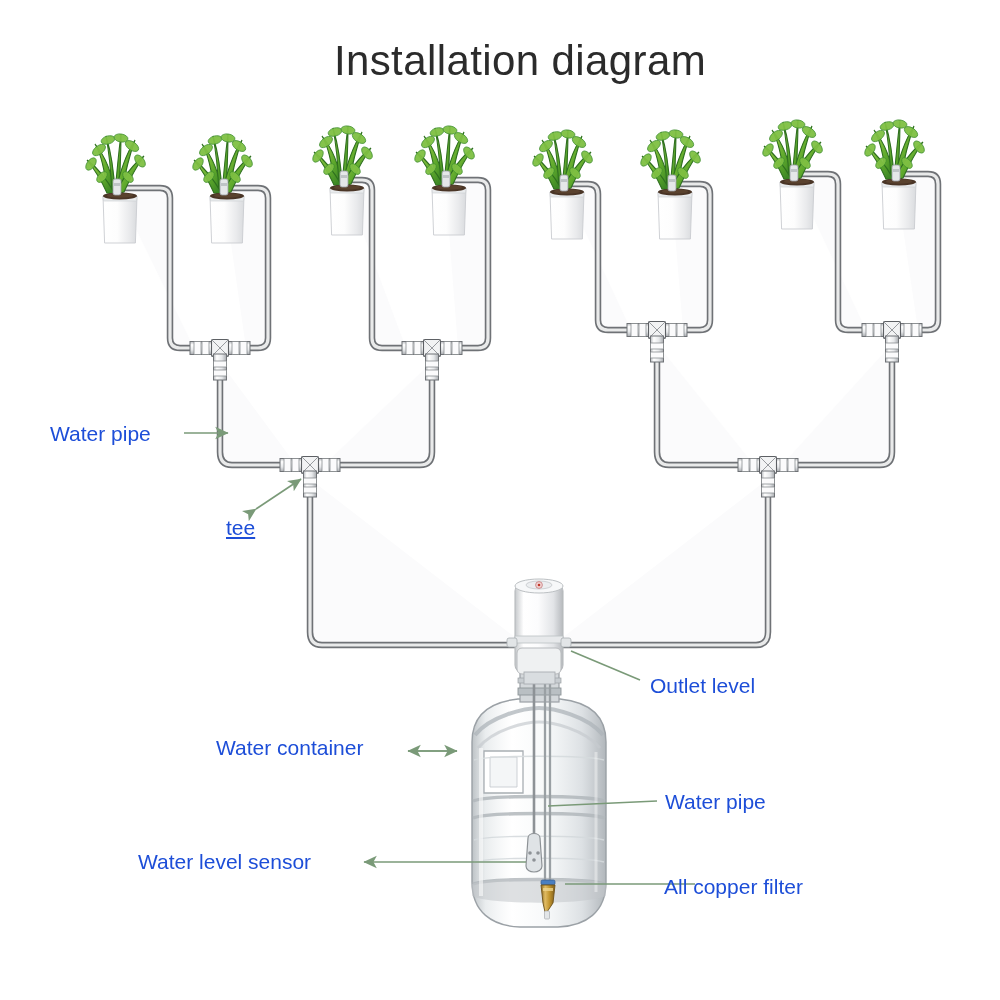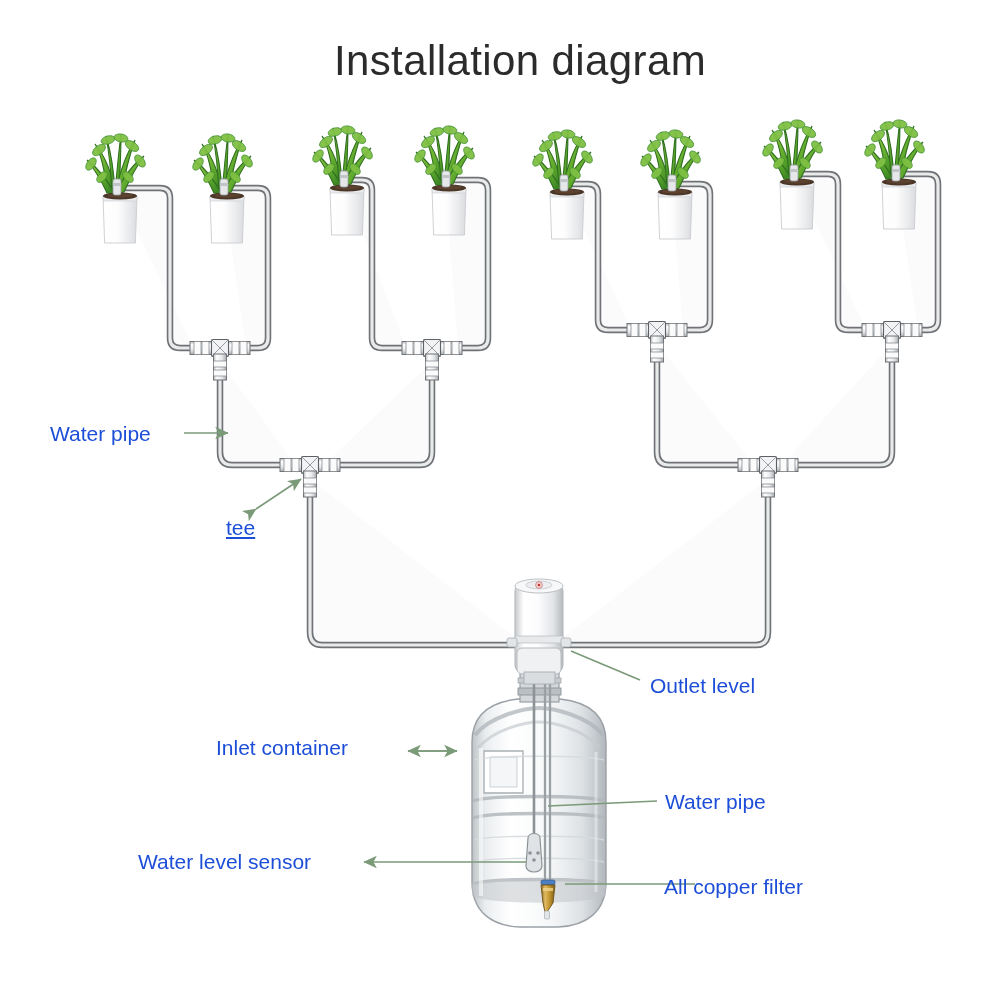--- a/index.html
+++ b/index.html
@@ -375,18 +375,18 @@
       <line x1="545" y1="884" x2="675" y2="884"></line>
     </g>
 
   </svg>
 
   <div class="ttl">Installation diagram</div>
 
   <div class="lbl" style="left:30px;top:423px;">Water pipe</div>
   <div class="lbl" style="left:206px;top:517px;text-decoration:underline;">tee</div>
   <div class="lbl" style="left:630px;top:675px;">Outlet level</div>
-  <div class="lbl" style="left:196px;top:737px;">Inlet container</div>
+  <div class="lbl" style="left:196px;top:737px;">Water container</div>
   <div class="lbl" style="left:645px;top:791px;">Water pipe</div>
   <div class="lbl" style="left:118px;top:851px;">Water level sensor</div>
   <div class="lbl" style="left:644px;top:876px;">All copper filter</div>
 
 </div>
 
 </body></html>

